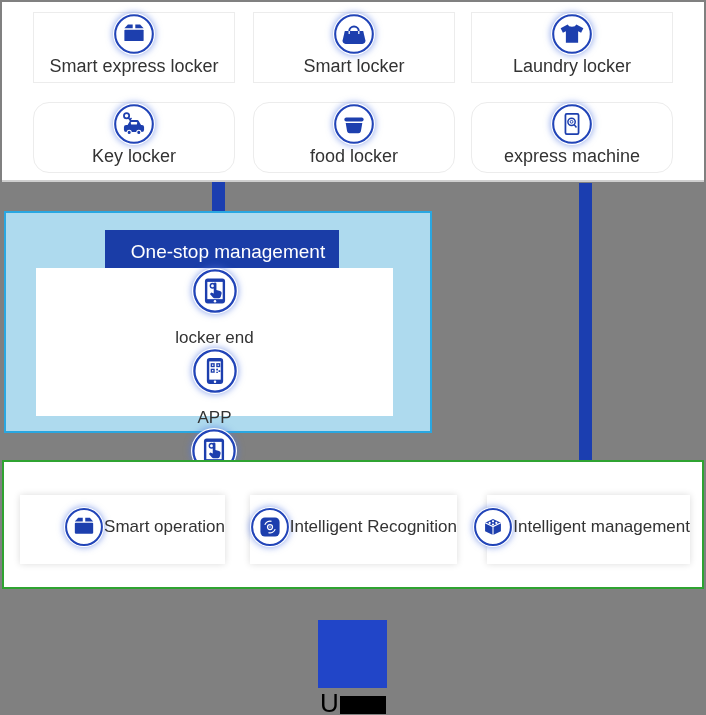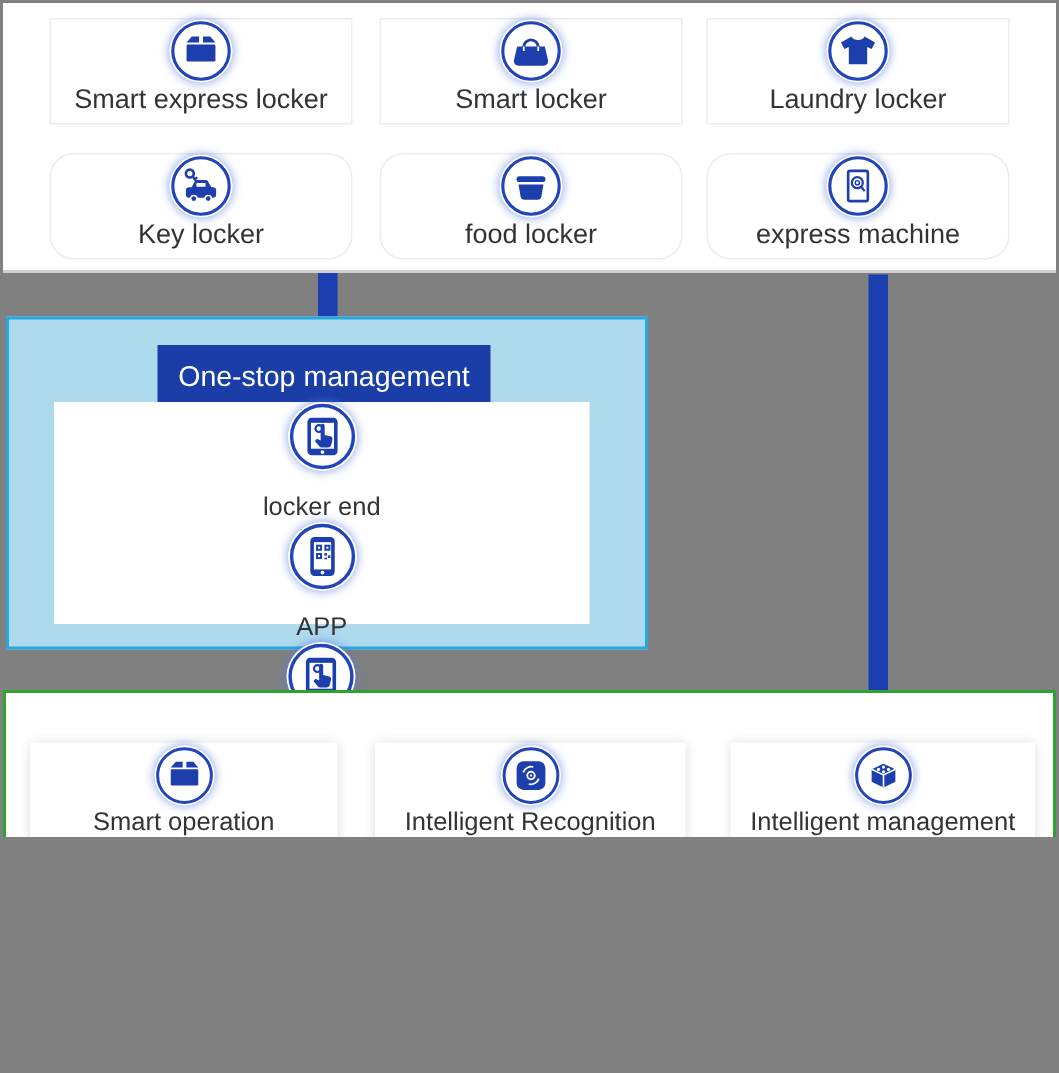--- a/index.html
+++ b/index.html
@@ -1,16 +1,16 @@
 <!DOCTYPE html>
 <html><head>
 <meta charset="utf-8">
 <style>
   html,body{margin:0;padding:0;background:#808080;}
-  .stage{position:relative;width:706px;height:558px;background:#808080;
+  .stage{position:relative;width:706px;height:715px;background:#808080;
          font-family:"Liberation Sans",sans-serif;overflow:hidden;text-align:right;}
 
   
   .top-panel{position:absolute;left:2px;top:2px;width:702px;height:178px;
              background:#fff;border-bottom:2px solid #cfcfcf;}
   .dcard{position:absolute;width:202px;height:71px;background:#fff;
          border:1px solid #ececec;box-sizing:border-box;
          display:flex;flex-direction:column;align-items:center;
          justify-content:flex-end;padding-bottom:5px;}
   .dcard .label{font-size:18px;color:#333;line-height:1.1;margin-top:2px;white-space:nowrap;}
@@ -35,33 +35,33 @@
   #nubA{left:216px;top:211px;height:7px;}
   #nubB{left:216px;top:426px;height:7px;}
   #nubC{left:216px;top:460px;height:6px;}
   #nubD{left:583px;top:460px;height:6px;}
 
   
   .mid-panel{position:absolute;left:4px;top:211px;width:428px;height:222px;
              background:#aedaee;border:2px solid #29a7e1;box-sizing:border-box;}
   .mid-header{position:absolute;left:99px;top:17px;width:222px;height:43px;
               background:#1a3da7;color:#fff;font-size:19px;
-              display:flex;align-items:center;justify-content:center;}
+              display:flex;align-items:center;justify-content:center;padding-left:12px;}
   .mid-box{position:absolute;left:30px;top:55px;width:357px;height:148px;background:#fff;
            display:flex;align-items:center;justify-content:space-between;
            padding:0 22px;box-sizing:border-box;flex-direction:column;}
   .mid-item{display:flex;flex-direction:column;align-items:center;}
   .mid-item .label{font-size:17px;color:#333;margin-top:14px;white-space:nowrap;}
 
   
   .green-panel{position:absolute;left:2px;top:460px;width:702px;height:129px;
                background:#fff;border:2px solid #2fa331;box-sizing:border-box;}
   .gcard{position:absolute;top:33px;height:69px;background:#fff;
          box-shadow:0 0 7px rgba(0,0,0,.14);
-         display:flex;flex-direction:column;align-items:center;
+         display:flex;flex-direction:row;align-items:center;
          justify-content:flex-end;padding-bottom:6px;box-sizing:border-box;}
   .gcard .label{font-size:17px;color:#333;line-height:1.1;margin-top:2px;white-space:nowrap;}
   #gcard1{left:16px;width:205px;}
   #gcard2{left:246px;width:207px;}
   #gcard3{left:483px;width:203px;}
 
   
   .logo-square{position:absolute;left:318px;top:620px;width:69px;height:68px;background:#2145c8;}
   .brand{position:absolute;left:320px;top:690px;display:flex;align-items:flex-start;}
   .brand-u{font-size:26px;line-height:26px;color:#000;}

